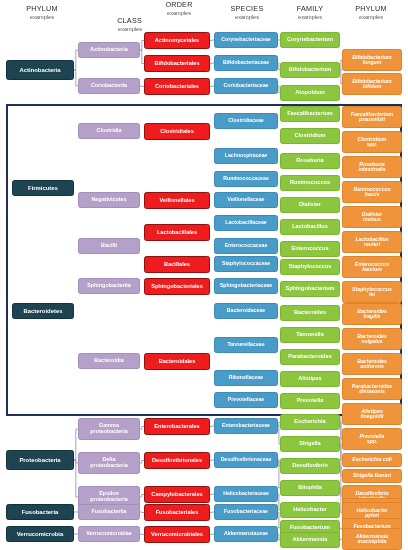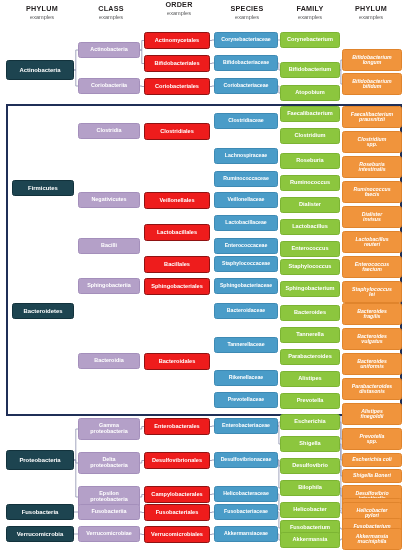--- a/index.html
+++ b/index.html
@@ -5,21 +5,21 @@
   * { box-sizing: border-box; margin:0; padding:0; }
   body {
     width:408px; height:550px; background:#ffffff;
     font-family:"Liberation Sans", sans-serif;
     position:relative; overflow:hidden;
   }
   #stage { position:absolute; inset:0; }
 
   
   .colhead { position:absolute; text-align:center; }
-  .colhead .t { font-size:7.2px; font-weight:bold; color:#231f20; letter-spacing:.25px; }
+  .colhead .t { font-size:7.2px; font-weight:normal; color:#231f20; letter-spacing:.25px; }
   .colhead .s { font-size:5.6px; color:#58595b; margin-top:1px; }
 
   
   .region {
     position:absolute; border:2.2px solid #1f2f57; background:#ffffff;
     background-image:radial-gradient(#b9bfcf 0.55px, transparent 0.6px);
     background-size:4px 4px;
   }
 
   
@@ -145,21 +145,21 @@
       <path d="M210,534.5 L211.8,534.5 L211.8,534 L214,534"></path>
       <path d="M278,534 L278.9,534 L278.9,540 L280,540"></path>
       <path d="M340,540 L340.9,540 L340.9,539 L342,539"></path>
     </svg>
   <div class="region" id="region-box" style="left: 6px; top: 104px; width: 396px; height: 312px;"></div>
   <div id="headers">
       <div class="colhead" style="left: 8px; top: 4px; width: 68px;">
         <div class="t">PHYLUM</div>
         <div class="s">examples</div>
       </div>
-      <div class="colhead" style="left: 80px; top: 4px; width: 62px;">
+      <div class="colhead" style="left: 80px; top: 16px; width: 62px; text-align: right;">
         <div class="t">CLASS</div>
         <div class="s">examples</div>
       </div>
       <div class="colhead" style="left: 146px; top: 0; width: 66px;">
         <div class="t">ORDER</div>
         <div class="s">examples</div>
       </div>
       <div class="colhead" style="left: 216px; top: 4px; width: 62px;">
         <div class="t">SPECIES</div>
         <div class="s">examples</div>

